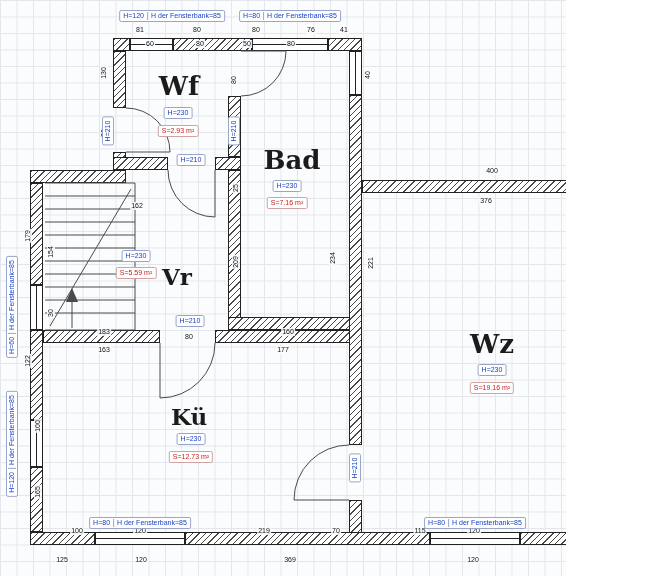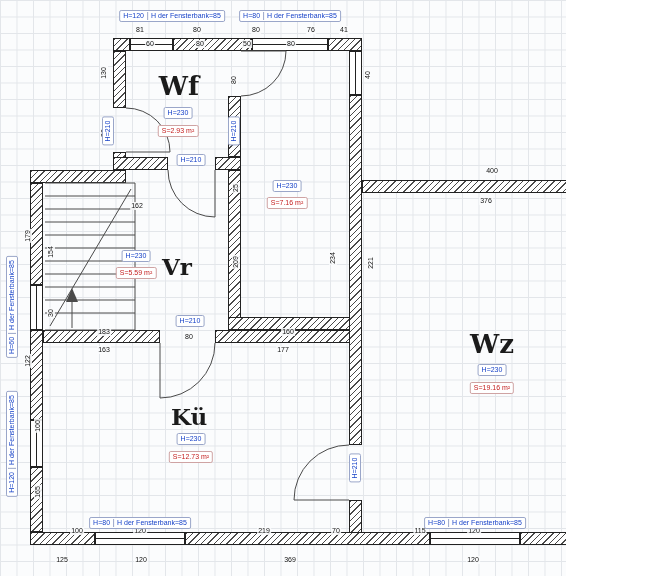--- a/index.html
+++ b/index.html
@@ -116,24 +116,25 @@
       <path d="M50,326 L131,189"></path>
       <path d="M72,328 L72,296"></path>
       <path d="M66,302 L72,288 L78,302" fill="#4a4a4a" stroke="none"></path>
     </g>
   </svg>
 
   <div class="room-name" style="left:179px;top:86px">Wf</div>
   <div class="tag" style="left:178px;top:113px">H=230</div>
   <div class="tag red" style="left:178px;top:131px">S=2.93 m²</div>
 
+  <div class="room-name" style="left:292px;top:160px">Bad</div>
   <div class="tag" style="left:287px;top:186px">H=230</div>
   <div class="tag red" style="left:287px;top:203px">S=7.16 m²</div>
 
-  <div class="room-name sm" style="left:177px;top:266px">Vr</div>
+  <div class="room-name sm" style="left:177px;top:276px">Vr</div>
   <div class="tag" style="left:136px;top:256px">H=230</div>
   <div class="tag red" style="left:136px;top:273px">S=5.59 m²</div>
 
   <div class="room-name sm" style="left:189px;top:416px">Kü</div>
   <div class="tag" style="left:191px;top:439px">H=230</div>
   <div class="tag red" style="left:191px;top:457px">S=12.73 m²</div>
 
   <div class="room-name" style="left:492px;top:344px">Wz</div>
   <div class="tag" style="left:492px;top:370px">H=230</div>
   <div class="tag red" style="left:492px;top:388px">S=19.16 m²</div>

